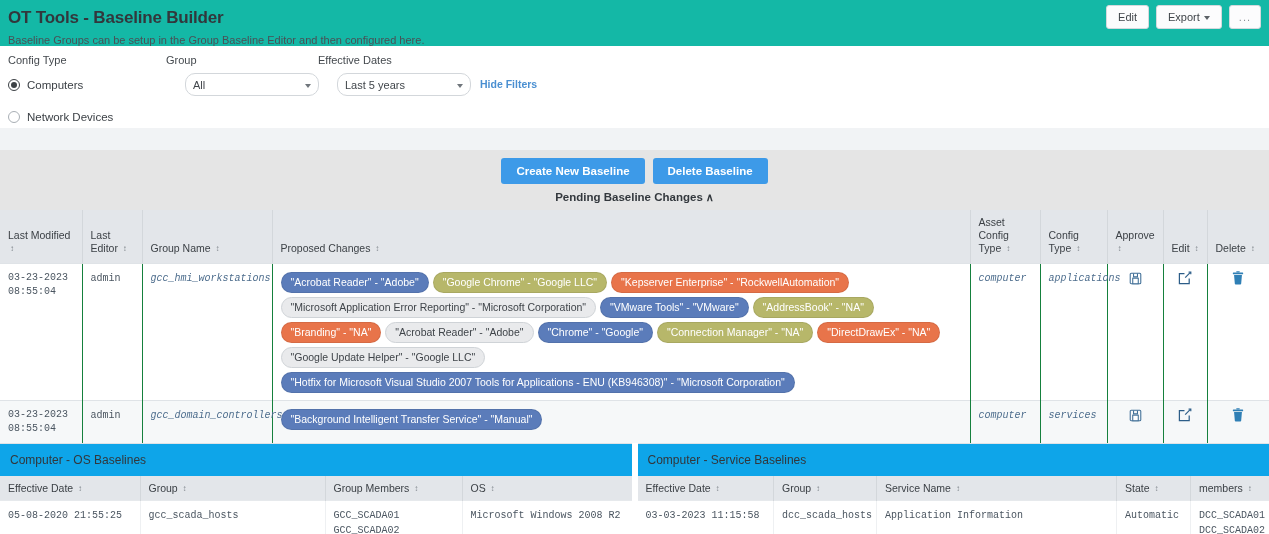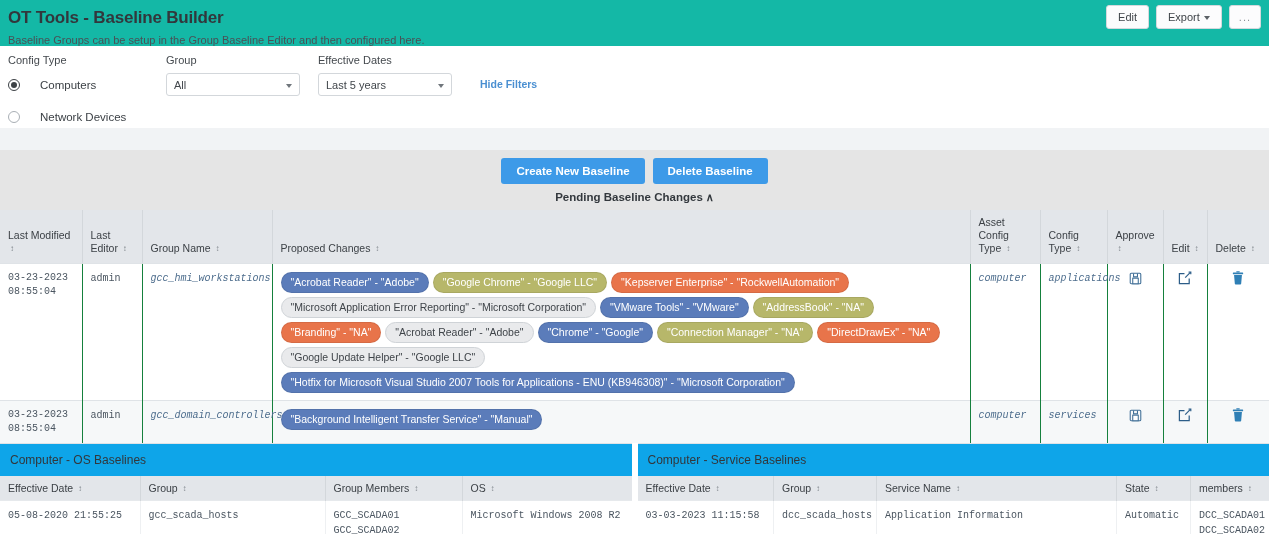--- a/index.html
+++ b/index.html
@@ -75,21 +75,21 @@
   .filter-col.dates { width: 150px; }
   .filter-label {
     font-size: 11px;
     color: #44494e;
     margin-bottom: 7px;
     white-space: nowrap;
   }
   .radio-row {
     display: flex;
     align-items: center;
-    gap: 20px;
+    gap: 7px;
     height: 23px;
     margin-bottom: 1px;
   }
   .radio-row.second { margin-top: 8px; }
   .radio {
     width: 12px; height: 12px;
     border-radius: 50%;
     border: 1px solid #a9afb5;
     background: #fff;
     position: relative;
@@ -103,29 +103,30 @@
     width: 6px; height: 6px;
     border-radius: 50%;
     background: #3d4246;
   }
   .radio-label { font-size: 11.5px; color: #3c4146; }
   .select {
     position: relative;
     width: 134px;
     height: 23px;
     border: 1px solid #d3d7db;
-    border-radius: 3px;
+    border-radius: 10px;
     background: #fff;
     font-size: 11px;
     color: #41464b;
     padding: 4px 18px 4px 7px;
     line-height: 14px;
     cursor: pointer;
     overflow: hidden;
     white-space: nowrap;
+    margin-left: 19px;
   }
   .select .caret {
     position: absolute;
     right: 7px; top: 10px;
     border-left: 3.5px solid transparent;
     border-right: 3.5px solid transparent;
     border-top: 4px solid #70767c;
   }
   .hide-filters {
     font-size: 10.5px;

